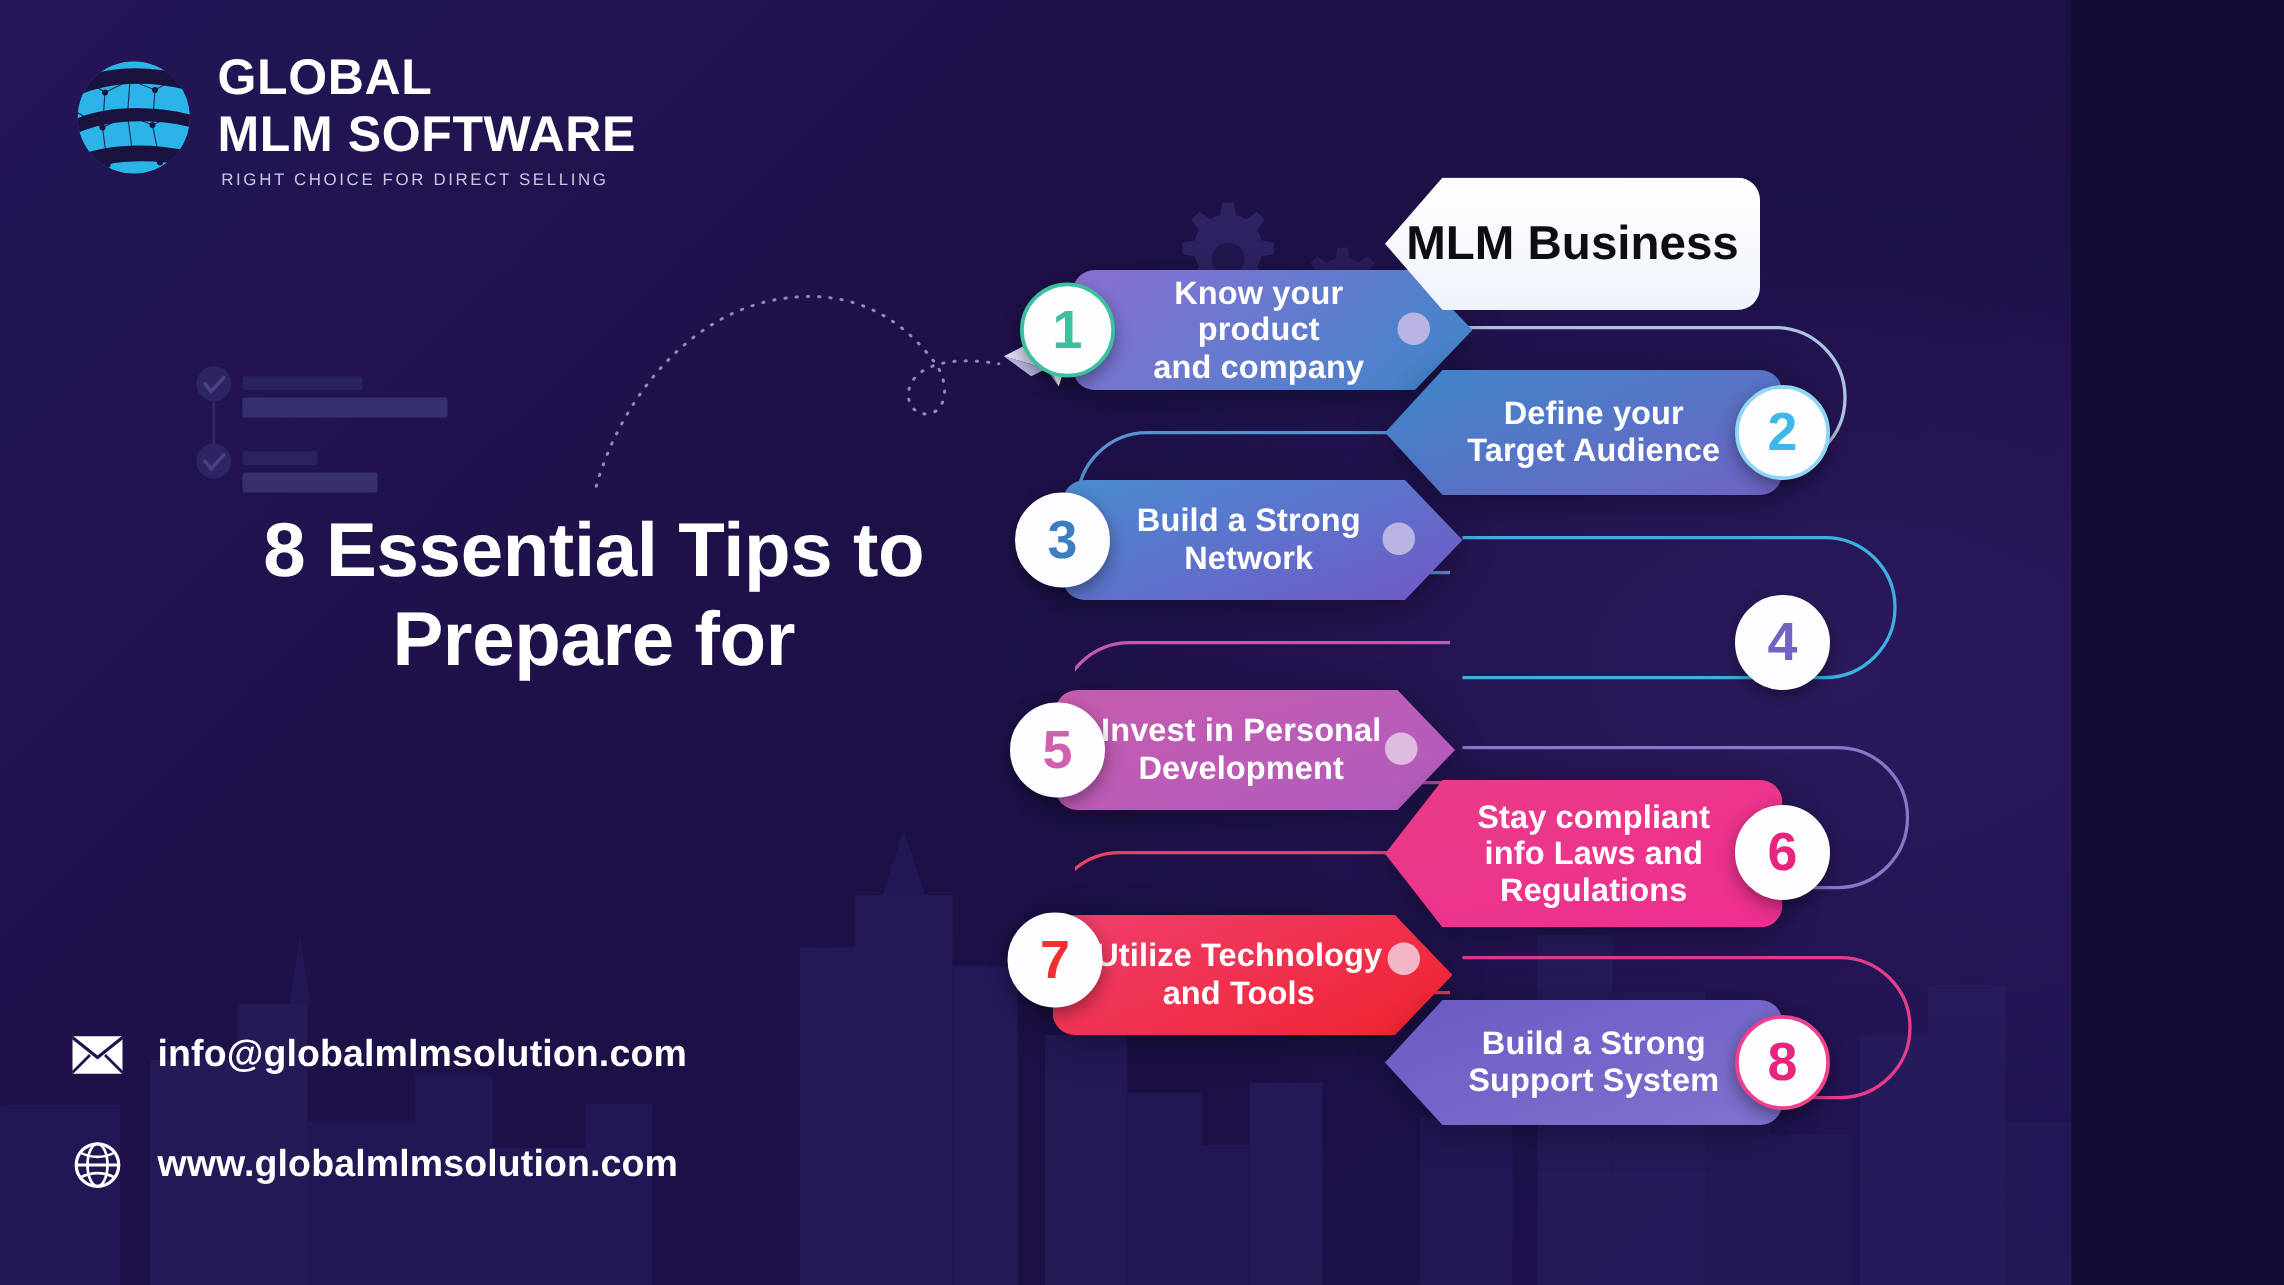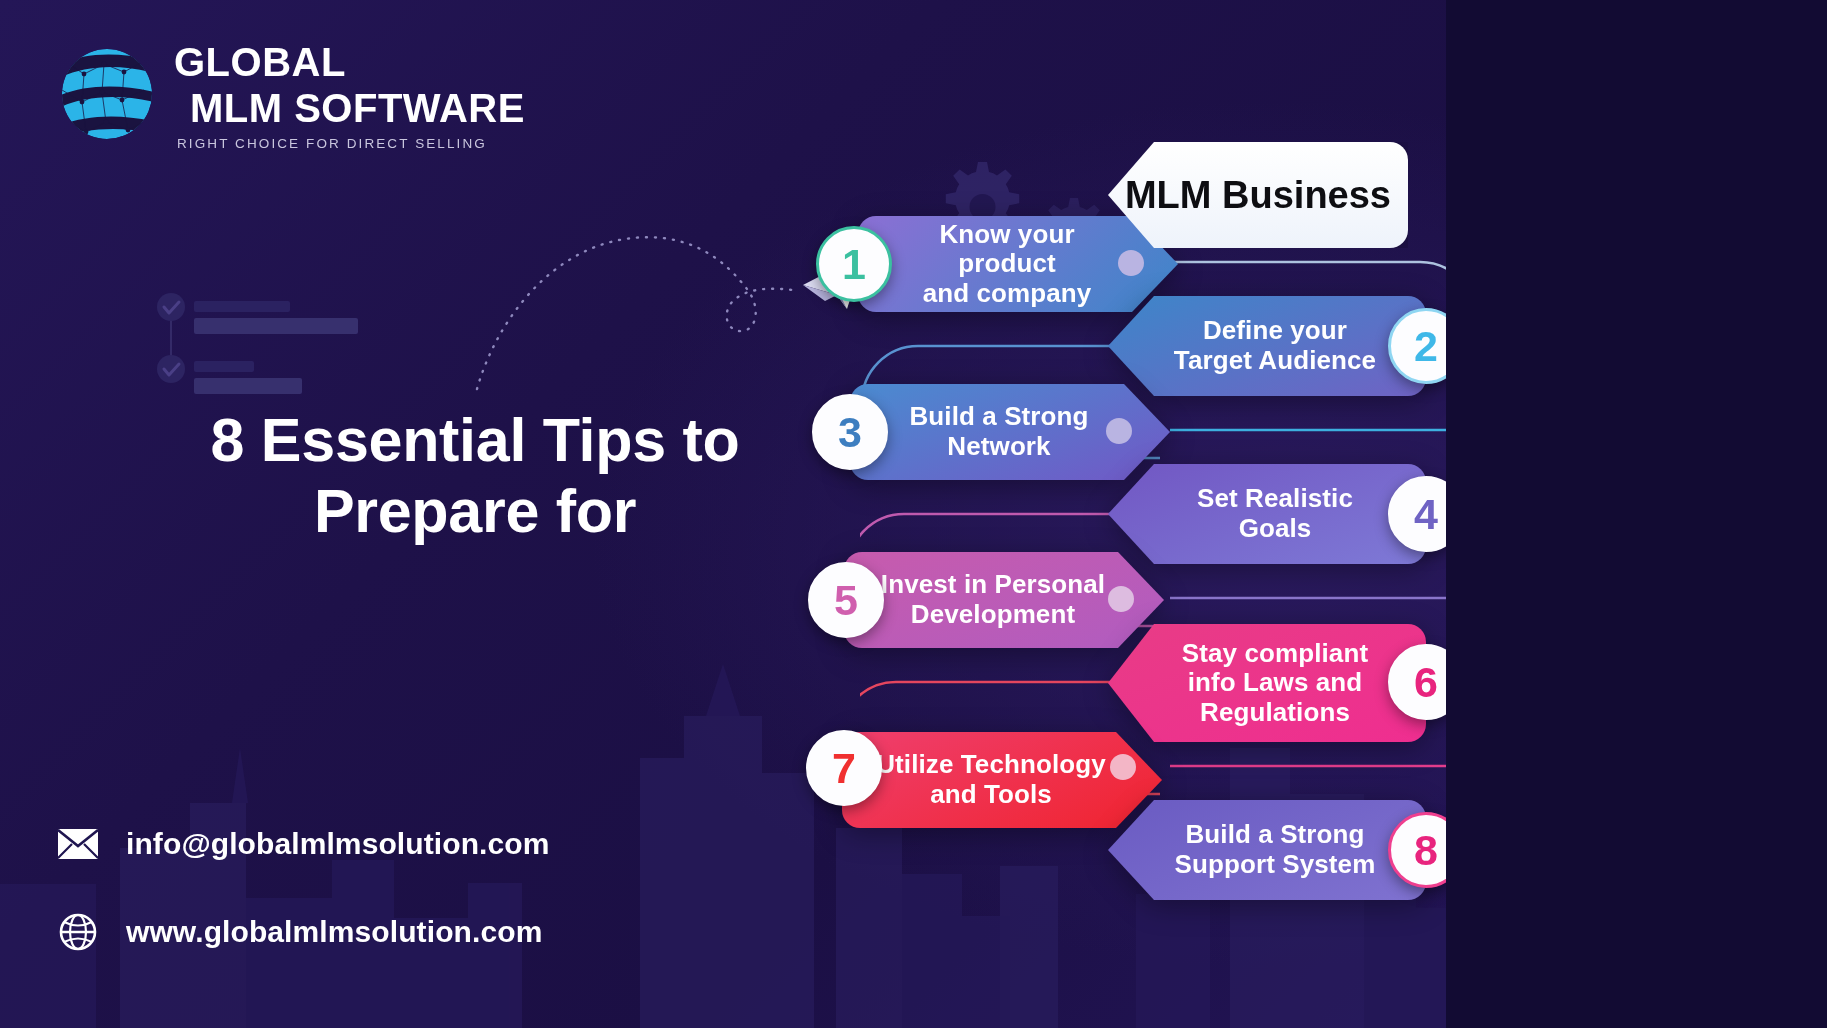--- a/index.html
+++ b/index.html
@@ -6,21 +6,21 @@
   html,body { background:#120b33; }
   body {
     width:1827px; height:1028px;
     font-family:"Liberation Sans", sans-serif;
     overflow:hidden; position:relative;
   }
 
   
   #poster {
     position:relative;
-    width:1446px; height:1028px;
+    width:1657px; height:1028px;
     background:
       radial-gradient(ellipse 1100px 700px at 88% 52%, #2a1a5e 0%, rgba(42,26,94,0) 62%),
       linear-gradient(135deg,#241657 0%, #1e1149 38%, #1b0f44 68%, #221455 100%);
     overflow:hidden;
   }
   .skyline { position:absolute; left:0; right:0; bottom:0; height:430px; z-index:1; }
   .gears   { position:absolute; left:930px; top:150px; z-index:2; }
   .plane-trail { position:absolute; left:455px; top:225px; z-index:3; }
   .checklist { position:absolute; left:145px; top:285px; z-index:3; }
 
@@ -29,21 +29,21 @@
     position:absolute; left:58px; top:38px; z-index:20;
     display:flex; align-items:center; gap:18px;
   }
   #logo .globe { flex:0 0 auto; }
   .logo-text { line-height:1; padding-top:4px; }
   .logo-l1, .logo-l2 {
     color:#ffffff; font-weight:bold; letter-spacing:.5px;
     font-family:"Liberation Sans", sans-serif;
   }
   .logo-l1 { font-size:40px; }
-  .logo-l2 { font-size:40px; margin-top:6px;margin-left:16px; }
+  .logo-l2 { font-size:40px; margin-top:6px; }
   .logo-tag {
     color:#c9c6de; font-size:13.5px; letter-spacing:2.1px;
     margin-top:9px; margin-left:3px; font-weight:500;
   }
 
   
   #headline {
     position:absolute; left:60px; top:405px; width:830px; z-index:20;
     text-align:center; color:#ffffff;
     font-size:61px; font-weight:bold; line-height:1.16;
@@ -302,27 +302,20 @@
       <div class="body" style="width:320px; height:96px; font-size:26px;
                   background:linear-gradient(160deg,#4a8bd0 0%, #7158c6 100%);">
         <span class="label" style="white-space:pre-line;">Build a Strong
 Network</span>
       </div>
     </div>
     <div class="badge" style="left:-48px; top:254px; color:#3d7ec0; border:3px solid #fdfdff;">
       <span>3</span>
     </div>
 
-    <div class="card right" style="left:248px; top:324px; width:318px;">
-      <div class="body" style="width:318px; height:100px; font-size:26px;
-                  background:linear-gradient(160deg,#7157c3 0%, #7e79d6 100%);">
-        <span class="label" style="white-space:pre-line;">Set Realistic
-Goals</span>
-      </div>
-    </div>
     <div class="badge" style="left:528px; top:336px; color:#6f63c4; border:3px solid #fdfdff;">
       <span>4</span>
     </div>
 
     <div class="card left" style="left:-16px; top:412px; width:320px;">
       <div class="body" style="width:320px; height:96px; font-size:26px;
                   background:linear-gradient(160deg,#c75bad 0%, #b05cc0 100%);">
         <span class="label" style="white-space:pre-line;">Invest in Personal
 Development</span>
       </div>

